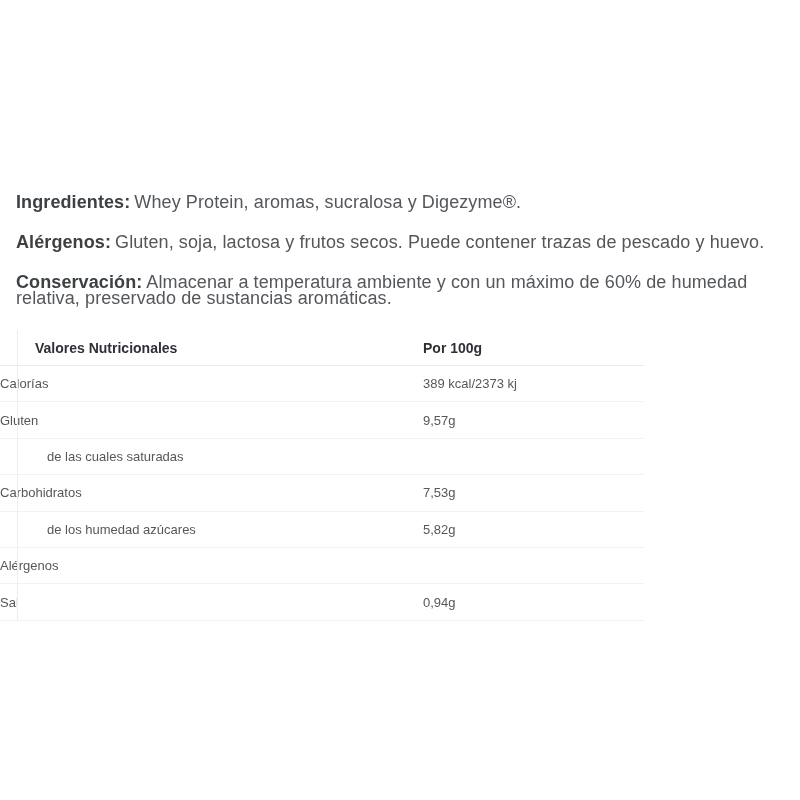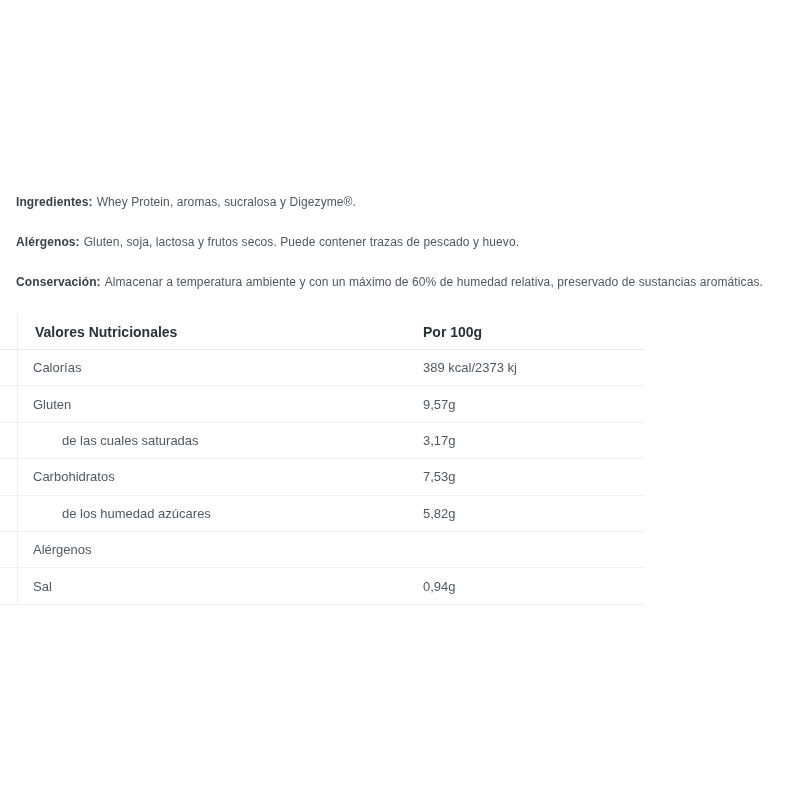--- a/index.html
+++ b/index.html
@@ -8,21 +8,21 @@
     height: 800px;
     background: #ffffff;
     font-family: "Liberation Sans", "DejaVu Sans", sans-serif;
     overflow: hidden;
   }
   .page { position: relative; width: 800px; height: 800px; background: #ffffff; }
 
   
   .info { padding: 194px 16px 0 16px; }
   .info p {
-    font-size: 12px;
+    font-size: 18px;
     line-height: 16px;
     color: #53575b;
     margin: 0 0 24px 0;
     letter-spacing: 0.1px;
   }
   .info .lbl {
     font-weight: bold;
     color: #3d4144;
     margin-right: 4px;
   }
@@ -56,23 +56,22 @@
     display: flex;
     align-items: center;
     height: 36.4px;
     border-bottom: 1px solid #f1f1f3;
     font-size: 13px;
     color: #54585c;
   }
   .col-name {
     width: 423px;
     flex: 0 0 423px;
-    padding-left: 33px;
   }
-  .t-row.indent .col-name { padding-left: 62px; }
+  .t-row.indent .col-name { padding-left: 47px; }
   .col-value { flex: 1; }
 </style>
 </head>
 <body>
 
 <div class="page">
 
   <section class="info">
     <p><span class="lbl">Ingredientes:</span><span>Whey Protein, aromas, sucralosa y Digezyme®.</span></p>
     <p><span class="lbl">Alérgenos:</span><span>Gluten, soja, lactosa y frutos secos. Puede contener trazas de pescado y huevo.</span></p>
@@ -90,21 +89,20 @@
       <div class="col-value">389 kcal/2373 kj</div>
     </div>
 
     <div class="t-row">
       <div class="col-name">Gluten</div>
       <div class="col-value">9,57g</div>
     </div>
 
     <div class="t-row indent">
       <div class="col-name">de las cuales saturadas</div>
-      <div class="col-value">3,17g</div>
     </div>
 
     <div class="t-row">
       <div class="col-name">Carbohidratos</div>
       <div class="col-value">7,53g</div>
     </div>
 
     <div class="t-row indent">
       <div class="col-name">de los humedad azúcares</div>
       <div class="col-value">5,82g</div>

